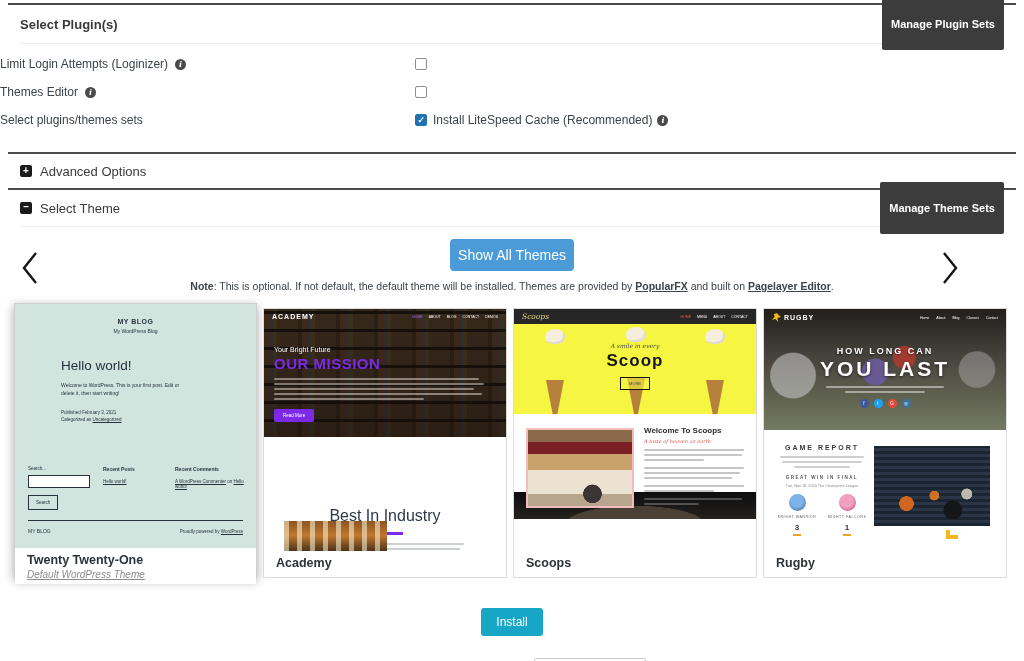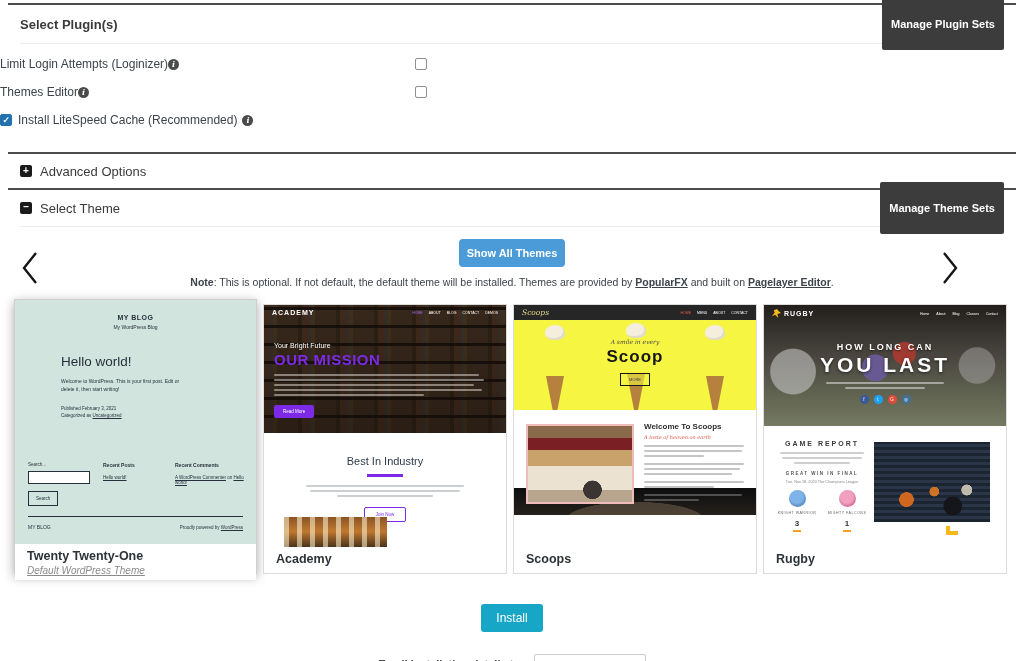--- a/index.html
+++ b/index.html
@@ -10,42 +10,42 @@
   .hr-light { border-top:1px solid #ececec; margin:0 8px; }
 
   .sec { padding:0 20px; }
   .sec-head { display:flex; justify-content:space-between; align-items:center; height:38px; }
   .sec-title { font-size:13px; font-weight:700; color:#3a3a3a; }
   .btn-dark { background:#3c3c3c; color:#fff; font-size:11px; font-weight:700;
     padding:20px 9px; border:none; border-radius:2px; cursor:pointer; font-family:inherit; }
 
   .plugin-rows { padding:6px 0 4px; }
   .plugin-row { display:flex; align-items:center; height:28px; }
-  .plugin-label { flex:0 0 415px; font-size:12px; color:#3c434a; display:flex; align-items:center; gap:0; }
+  .plugin-label { flex:0 0 415px; font-size:12px; color:#3c434a; display:flex; align-items:center; gap:7px; }
   .info-icon { width:11px; height:11px; border-radius:50%; background:#4a4a4a; color:#fff;
     font-size:8px; font-weight:700; display:inline-flex; align-items:center; justify-content:center;
     font-family:"DejaVu Serif", serif; font-style:italic; flex:0 0 auto; }
   .cb { width:12px; height:12px; border:1px solid #8c8f94; border-radius:2px; background:#fff;
     display:inline-block; position:relative; flex:0 0 auto; }
   .cb.checked { background:#2271b1; border-color:#2271b1; }
   .cb.checked::after { content:"✓"; position:absolute; color:#fff; font-size:9px; left:1.5px; top:-0.5px; font-weight:700;}
   .cb-label { font-size:12px; margin-left:6px; display:inline-flex; align-items:center; gap:5px; }
 
   .toggle-row { display:flex; align-items:center; gap:8px; height:34px; padding:0 20px; }
   .toggle-icon { width:12px; height:12px; background:#1b1b1b; border-radius:2px; color:#fff;
     font-size:10px; font-weight:700; line-height:11px; text-align:center; display:inline-block; }
   .toggle-label { font-size:13px; color:#3a3a3a; }
   .theme-head { display:flex; align-items:center; gap:8px; height:36px; padding:0 20px; }
   .theme-head .spacer { flex:1; }
 
   .carousel { position:relative; margin-top:12px; }
   .chev { position:absolute; top:12px; background:none; border:none; cursor:pointer; padding:0; }
   .chev-left { left:20px; } .chev-right { right:64px; }
   .carousel-center { text-align:center; }
-  .show-all { background:#4a9bd8; color:#fff; font-weight:700; font-size:11px; border:none;
+  .show-all { background:#4a9bd8; color:#fff; font-weight:400; font-size:14px; border:none;
     border-radius:4px; padding:8px 8px; cursor:pointer; font-family:inherit; }
   .note { margin-top:9px; font-size:10.5px; color:#3c434a; }
   .note b { font-weight:700; }
   .note a { color:#3c434a; text-decoration:underline; cursor:pointer;font-weight:bold; }
 
   .cards { display:flex; align-items:flex-start; padding-left:14px; margin-top:16px; gap:6px; }
   .card { width:244px; height:270px; background:#fff; border:1px solid #dcdcdc; position:relative; }
   .card.selected { width:243px; height:275px; margin-top:-5px; border-color:#cfcfcf;
     box-shadow:0 3px 10px rgba(0,0,0,.35); }
   .preview { position:relative; overflow:hidden; height:242px; }
@@ -94,21 +94,21 @@
   .aca-logo { font-size:7px; font-weight:700; letter-spacing:1px; }
   .aca-nav { display:flex; gap:6px; font-size:3.5px; }
   .aca-nav span { cursor:pointer; }
   .aca-nav .active { color:#a06bff; }
   .aca-kicker { font-size:7px; margin:26px 0 0 10px; }
   .aca-title { font-size:15px; font-weight:700; color:#7d2ae8; margin:2px 0 0 10px; letter-spacing:.5px; }
   .aca-lines { margin:6px 10px 0; color:#e8e2da; }
   .aca-btn { display:inline-block; background:#7d2ae8; color:#fff; font-size:4.5px;
     padding:4px 9px; border-radius:2px; margin:5px 0 0 10px; cursor:pointer; }
   .aca-white { text-align:center; padding-top:22px; color:#2d3a4a; }
-  .aca-sec-title { font-size:11px; }
+  .aca-sec-title { font-size:16px;margin-top:48px; }
   .aca-underline { width:36px; height:3px; background:#7d2ae8; margin:7px auto 0; }
   .aca-sec-lines { width:160px; margin:8px auto 0; color:#9aa0a6; }
   .aca-outline-btn { display:inline-block; border:1px solid #7d2ae8; color:#7d2ae8;
     font-size:4.5px; padding:4px 11px; border-radius:2px; margin-top:7px; cursor:pointer; }
   .aca-photo { position:absolute; left:20px; top:212px; width:103px; height:32px;
     background:
       repeating-linear-gradient(90deg, rgba(255,246,214,.55) 0 5px, rgba(0,0,0,0) 5px 13px),
       linear-gradient(180deg, #8a5524 0%, #c07830 45%, #3a2a18 100%); }
 
   
@@ -220,20 +220,23 @@
     <span class="cb"></span>
   </div>
   <div class="plugin-row">
     <div class="plugin-label">
       <span>Themes Editor</span>
       <span class="info-icon">i</span>
     </div>
     <span class="cb"></span>
   </div>
   <div class="plugin-row">
+    <div class="plugin-label">
+      <span>Select plugins/themes sets</span>
+    </div>
     <span class="cb checked"></span>
     <span class="cb-label">
       <span>Install LiteSpeed Cache (Recommended)</span>
       <span class="info-icon">i</span>
     </span>
   </div>
 </div>
 
 <div class="hr-dark" style="margin-top:14px"></div>
 <div class="toggle-row">

